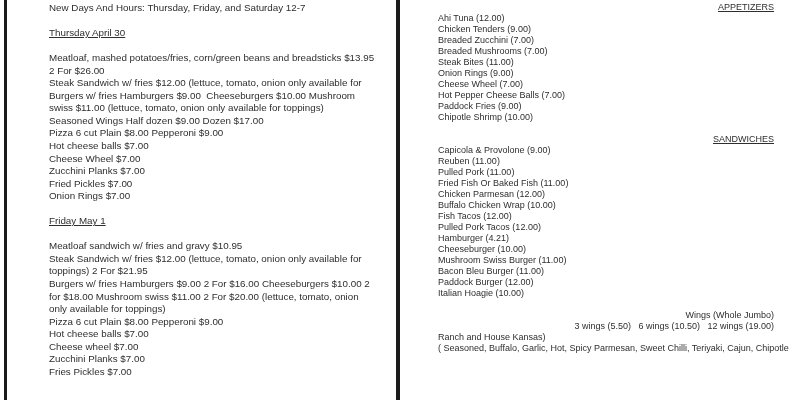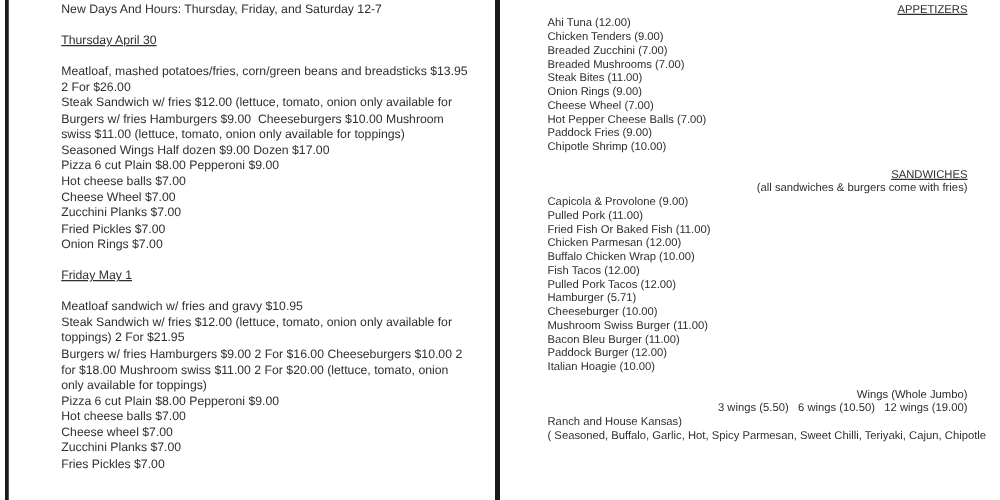--- a/index.html
+++ b/index.html
@@ -91,29 +91,29 @@
       <div class="line">Breaded Zucchini (7.00)</div>
       <div class="line">Breaded Mushrooms (7.00)</div>
       <div class="line">Steak Bites (11.00)</div>
       <div class="line">Onion Rings (9.00)</div>
       <div class="line">Cheese Wheel (7.00)</div>
       <div class="line">Hot Pepper Cheese Balls (7.00)</div>
       <div class="line">Paddock Fries (9.00)</div>
       <div class="line">Chipotle Shrimp (10.00)</div>
       <div class="line">&nbsp;</div>
       <div class="line center underline">SANDWICHES</div>
-      <div class="line center">(all sandwiches &amp; burgers come with fries)</div>
       <div class="line">Capicola &amp; Provolone (9.00)</div>
+      <div class="line">Reuben (11.00)</div>
       <div class="line">Pulled Pork (11.00)</div>
       <div class="line">Fried Fish Or Baked Fish (11.00)</div>
       <div class="line">Chicken Parmesan (12.00)</div>
       <div class="line">Buffalo Chicken Wrap (10.00)</div>
       <div class="line">Fish Tacos (12.00)</div>
       <div class="line">Pulled Pork Tacos (12.00)</div>
-      <div class="line">Hamburger (5.71)</div>
+      <div class="line">Hamburger (4.21)</div>
       <div class="line">Cheeseburger (10.00)</div>
       <div class="line">Mushroom Swiss Burger (11.00)</div>
       <div class="line">Bacon Bleu Burger (11.00)</div>
       <div class="line">Paddock Burger (12.00)</div>
       <div class="line">Italian Hoagie (10.00)</div>
       <div class="line">&nbsp;</div>
       <div class="line center">Wings (Whole Jumbo)</div>
       <div class="line center">3 wings (5.50)   6 wings (10.50)   12 wings (19.00)</div>
       <div class="line">Ranch and House Kansas)</div>
       <div class="line center">( Seasoned, Buffalo, Garlic, Hot, Spicy Parmesan, Sweet Chilli, Teriyaki, Cajun, Chipotle</div>

